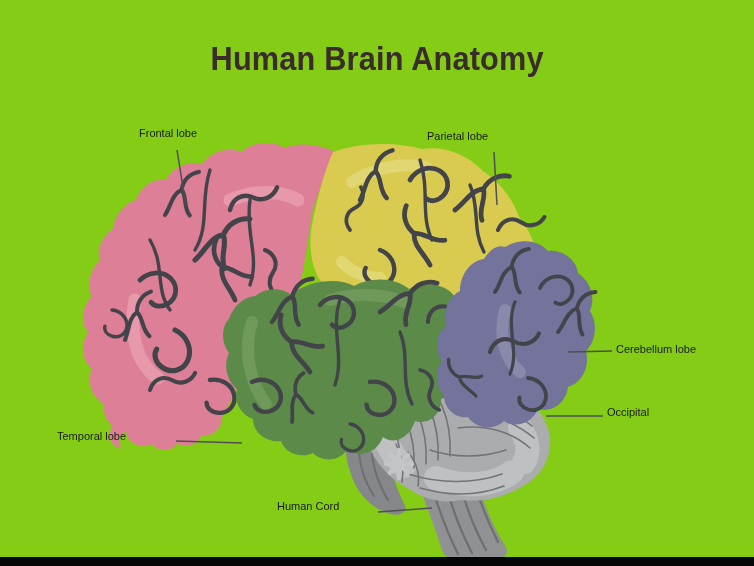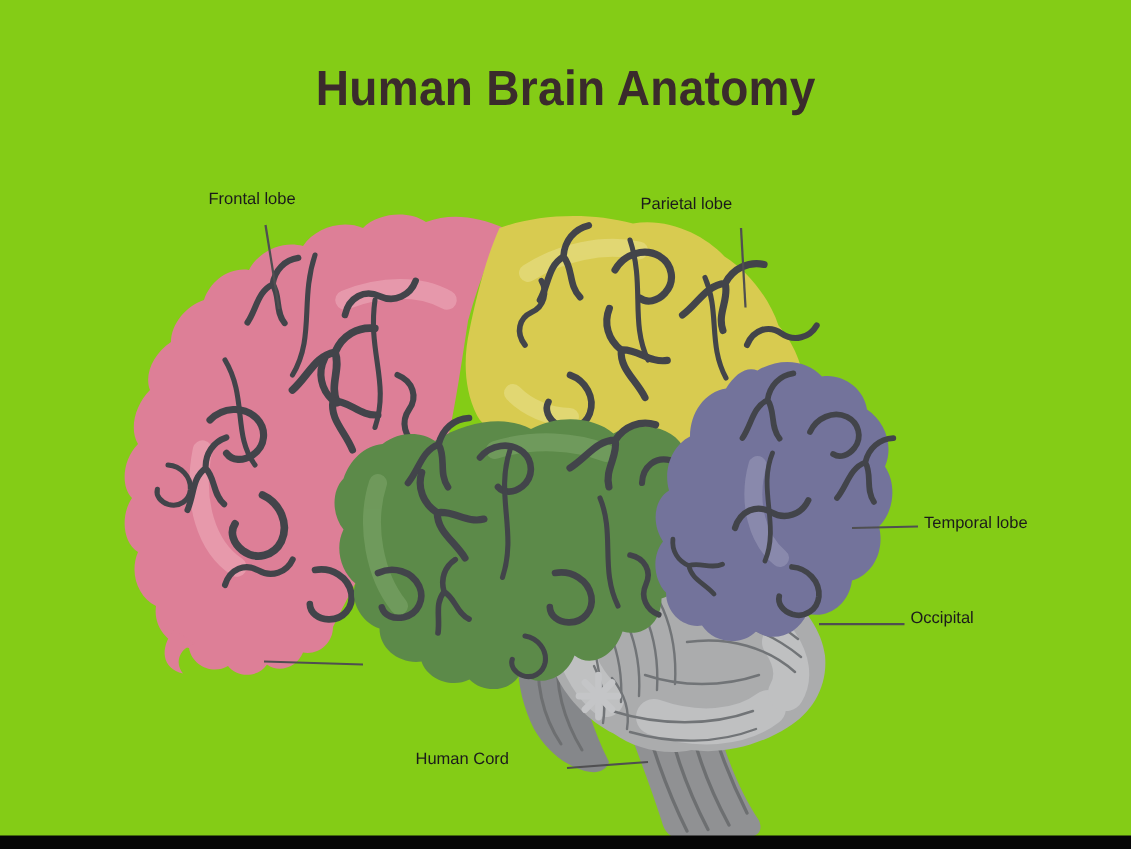--- a/index.html
+++ b/index.html
@@ -194,17 +194,18 @@
       <line x1="546" y1="416" x2="603" y2="416"></line>
       <line x1="176" y1="441" x2="242" y2="443"></line>
       <line x1="378" y1="512" x2="432" y2="508"></line>
     </g>
 
     <rect x="0" y="557" width="754" height="9" fill="#060606"></rect>
   </svg>
 
   <div class="label lbl-frontal">Frontal lobe</div>
   <div class="label lbl-parietal">Parietal lobe</div>
-  <div class="label lbl-occipital">Temporal lobe</div>
+  <div class="label lbl-occipital">Cerebellum lobe</div>
   <div class="label lbl-cerebellum">Occipital</div>
+  <div class="label lbl-temporal">Temporal lobe</div>
   <div class="label lbl-spinal">Human Cord</div>
 
 </div>
 
 </body></html>

